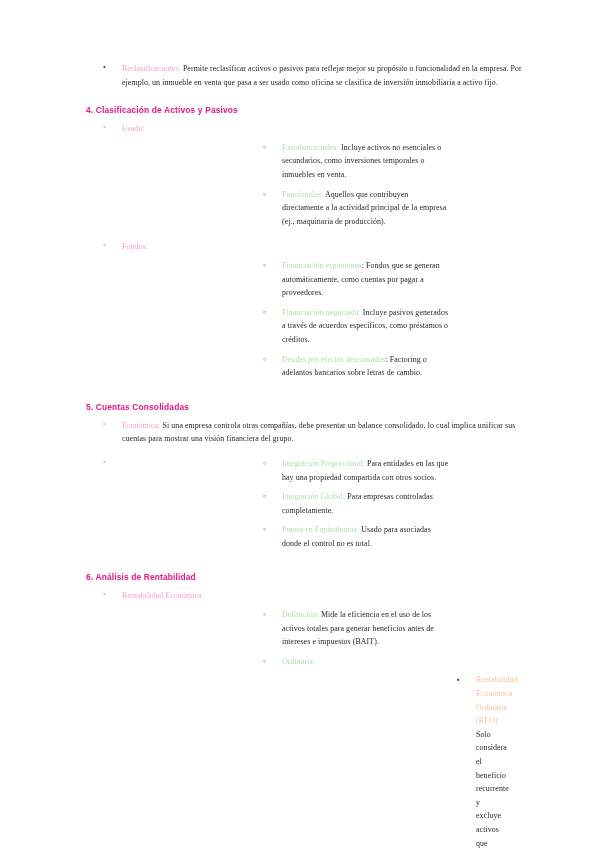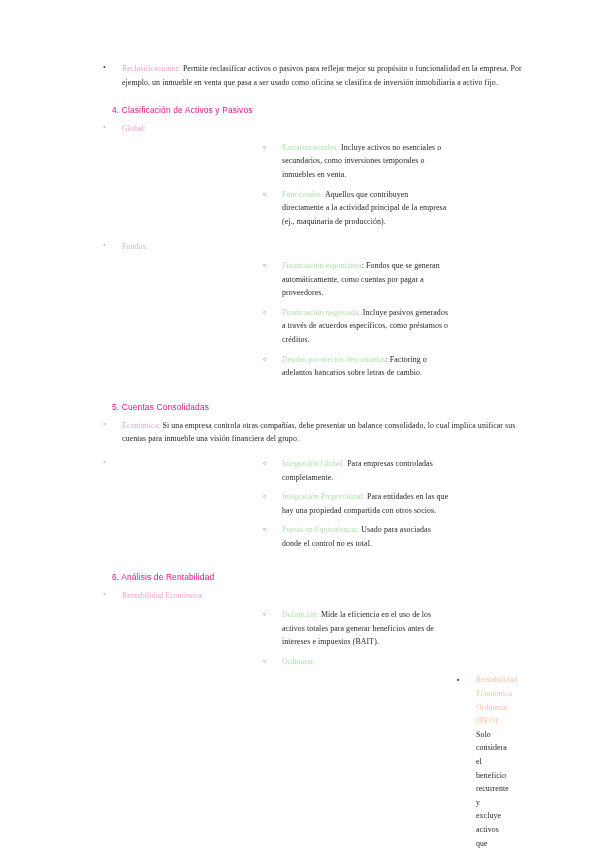--- a/index.html
+++ b/index.html
@@ -25,23 +25,23 @@
   .content {
     position: absolute;
     left: 0;
     top: 62px;
     width: 599px;
   }
 
   
   .heading {
     margin: 0 0 0 0;
-    padding: 9px 74px 5px 112px;
+    padding: 9px 74px 5px 86px;
     font-size: 8.4px;
-    font-weight: normal;
+    font-weight: bold;
     line-height: 1.55;
     color: #e1178c;
     letter-spacing: 0.15px;
   }
 
   
   ul {
     list-style: none;
     margin: 0;
     padding: 0;
@@ -115,21 +115,21 @@
 
     <ul class="lvl1">
       <li>
         <span class="txt"><span class="term-pink">Reclasificaciones:</span><span class="body-text"> Permite reclasificar activos o pasivos para reflejar mejor su propósito o funcionalidad en la empresa. Por ejemplo, un inmueble en venta que pasa a ser usado como oficina se clasifica de inversión inmobiliaria a activo fijo.</span></span>
       </li>
     </ul>
 
     <div class="heading">4. Clasificación de Activos y Pasivos</div>
     <ul class="lvl1 soft">
       <li>
-        <span class="txt"><span class="term-pink">Global:</span><span class="body-text"></span></span>
+        <span class="txt"><span class="term-pink">Usado:</span><span class="body-text"></span></span>
         <ul class="lvl2">
           <li>
             <span class="txt"><span class="term-green">Extrafuncionales:</span><span class="body-text"> Incluye activos no esenciales o secundarios, como inversiones temporales o inmuebles en venta.</span></span>
           </li>
           <li>
             <span class="txt"><span class="term-green">Funcionales:</span><span class="body-text"> Aquellos que contribuyen directamente a la actividad principal de la empresa (ej., maquinaria de producción).</span></span>
           </li>
         </ul>
       </li>
       <li>
@@ -144,29 +144,29 @@
           <li>
             <span class="txt"><span class="term-green">Deudas por efectos descontados</span><span class="body-text">: Factoring o adelantos bancarios sobre letras de cambio.</span></span>
           </li>
         </ul>
       </li>
     </ul>
 
     <div class="heading">5. Cuentas Consolidadas</div>
     <ul class="lvl1 soft">
       <li>
-        <span class="txt"><span class="term-pink">Económica:</span><span class="body-text"> Si una empresa controla otras compañías, debe presentar un balance consolidado, lo cual implica unificar sus cuentas para inmueble una visión financiera del grupo.</span></span>
+        <span class="txt"><span class="term-pink">Económica:</span><span class="body-text"> Si una empresa controla otras compañías, debe presentar un balance consolidado, lo cual implica unificar sus cuentas para mostrar una visión financiera del grupo.</span></span>
       </li>
       <li>
         <ul class="lvl2">
           <li>
-            <span class="txt"><span class="term-green">Integración Global:</span><span class="body-text"> Para empresas controladas completamente.</span></span>
+            <span class="txt"><span class="term-green">Integración Proporcional:</span><span class="body-text"> Para entidades en las que hay una propiedad compartida con otros socios.</span></span>
           </li>
           <li>
-            <span class="txt"><span class="term-green">Integración Proporcional:</span><span class="body-text"> Para entidades en las que hay una propiedad compartida con otros socios.</span></span>
+            <span class="txt"><span class="term-green">Integración Global:</span><span class="body-text"> Para empresas controladas completamente.</span></span>
           </li>
           <li>
             <span class="txt"><span class="term-green">Puesta en Equivalencia:</span><span class="body-text"> Usado para asociadas donde el control no es total.</span></span>
           </li>
         </ul>
       </li>
     </ul>
 
     <div class="heading">6. Análisis de Rentabilidad</div>
     <ul class="lvl1 soft">

